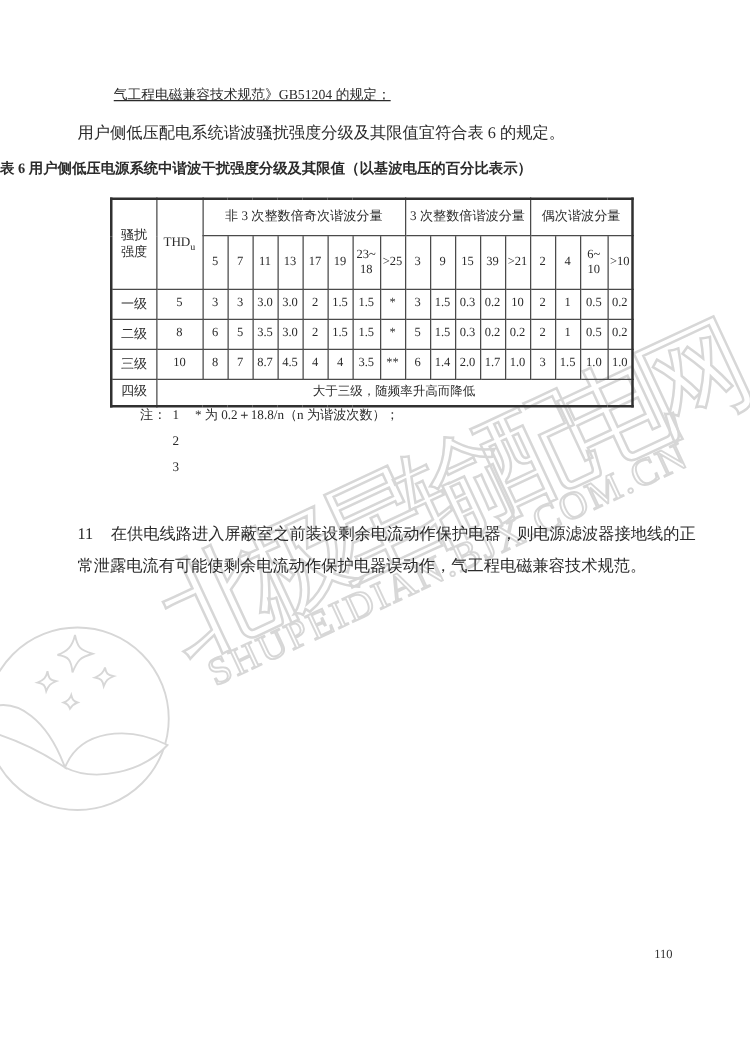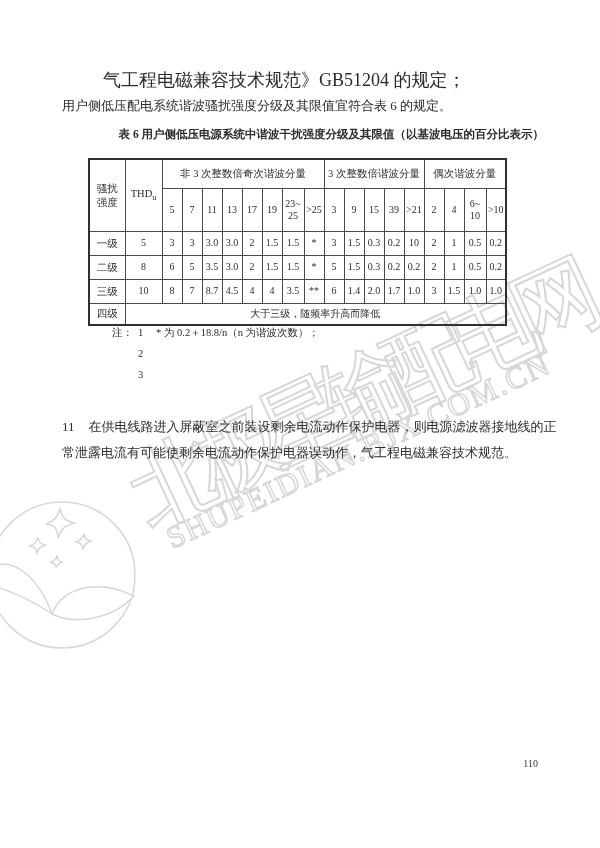--- a/index.html
+++ b/index.html
@@ -21,23 +21,23 @@
     transform-origin:0 50%;
     line-height:1;
     z-index:1;
     pointer-events:none;
   }
   .wm-cn{left:136px;top:456px;font-size:88px;letter-spacing:-18px;}
   .wm-latin{left:168px;top:524px;font-size:31px;letter-spacing:2px;-webkit-text-stroke:1.5px #d7d7d7;}
   .logo-svg{position:absolute;left:-18px;top:490px;z-index:1;pointer-events:none;}
   
   .content{position:relative;z-index:2;}
-  .intro1{position:absolute;left:103px;top:68px;font-size:18px;}
+  .intro1{position:absolute;left:91px;top:68px;font-size:11px;text-decoration:underline;}
   .intro2{position:absolute;left:62px;top:97px;font-size:13px;}
-  .caption{position:absolute;left:0;top:127px;width:544px;text-align:right;font-size:11.5px;font-weight:bold;}
+  .caption{position:absolute;left:0;top:127px;width:544px;text-align:left;font-size:11.5px;font-weight:bold;}
   
   table.hx{
     position:absolute;left:88px;top:158px;
     border-collapse:collapse;table-layout:fixed;width:417px;
     font-size:10px;text-align:center;color:#2b2b2b;
     border:2px solid #303030;
     background:transparent;
   }
   table.hx td{border:1px solid #4a4a4a;padding:0;white-space:pre-line;line-height:1.25;overflow:hidden;}
   tr.hrow1 td{height:28px;font-size:10.5px;}
@@ -120,21 +120,21 @@
         <td colspan="4">偶次谐波分量</td>
       </tr>
       <tr class="hrow2">
         <td>5</td>
         <td>7</td>
         <td>11</td>
         <td>13</td>
         <td>17</td>
         <td>19</td>
         <td>23~
-25</td>
+18</td>
         <td>&gt;25</td>
         <td>3</td>
         <td>9</td>
         <td>15</td>
         <td>39</td>
         <td>&gt;21</td>
         <td>2</td>
         <td>4</td>
         <td>6~
 10</td>

